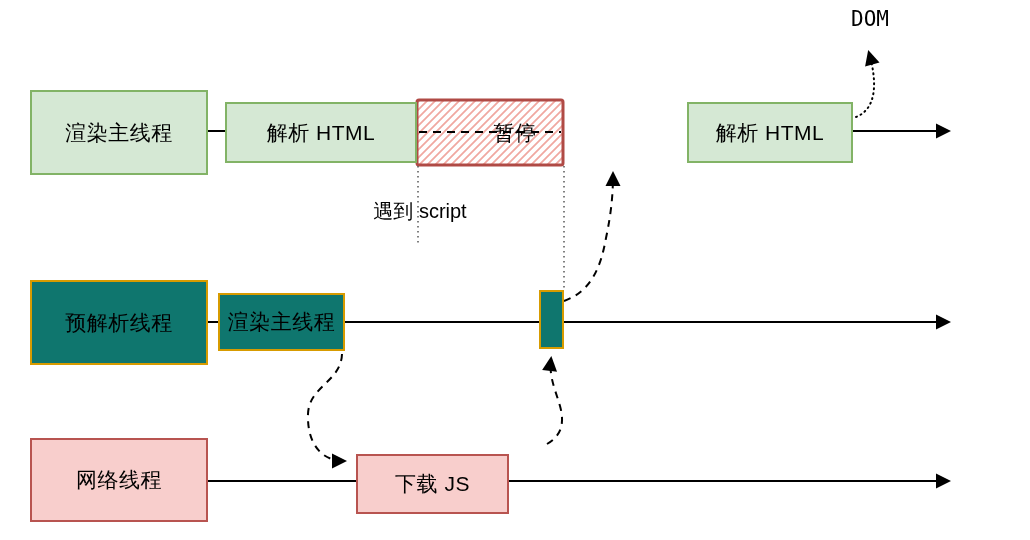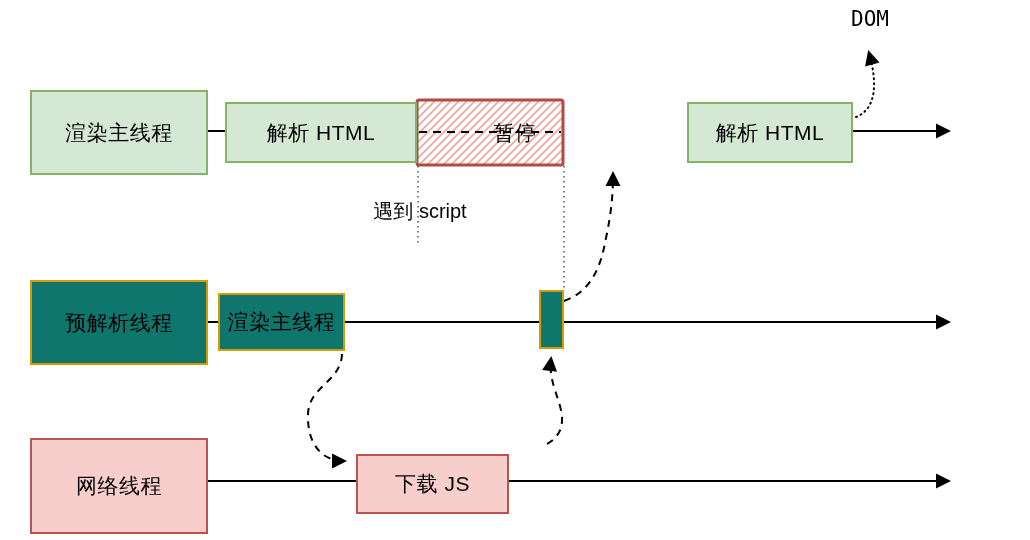--- a/index.html
+++ b/index.html
@@ -58,21 +58,21 @@
 
     <path d="M342 354 C341 382 309 386 308 414 C307 443 321 461 344 461" stroke="#000" stroke-width="2" stroke-dasharray="7 6" fill="none" marker-end="url(#ah)"></path>
 
     <path d="M547 444 C561 436 565 424 560 406 C554 386 549 376 551 359" stroke="#000" stroke-width="2" stroke-dasharray="7 6" fill="none" marker-end="url(#ah)"></path>
 
     <path d="M564 301 C592 291 601 266 606 238 C611 214 613 196 613 174" stroke="#000" stroke-width="2" stroke-dasharray="7 6" fill="none" marker-end="url(#ah)"></path>
   </svg>
 
   <div class="box lane green" style="left:30px;top:90px;width:178px;height:85px;">渲染主线程</div>
   <div class="box lane orange" style="left:30px;top:280px;width:178px;height:85px;">预解析线程</div>
-  <div class="box lane red" style="left:30px;top:438px;width:178px;height:96px;">网络线程</div>
+  <div class="box lane red" style="left:30px;top:438px;width:178px;height:84px;">网络线程</div>
 
   <div class="box seg green" style="left:225px;top:102px;width:192px;height:61px;">解析 HTML</div>
   <div class="box pause-label" style="left:433px;top:100px;width:164px;height:65px;border-radius:8px;">暂停</div>
   <div class="box seg green" style="left:687px;top:102px;width:166px;height:61px;">解析 HTML</div>
 
   <div class="box seg orange" style="left:218px;top:293px;width:127px;height:58px;">渲染主线程</div>
   <div class="box seg orange" style="left:539px;top:290px;width:25px;height:59px;"></div>
 
   <div class="box seg red" style="left:356px;top:446px;width:153px;height:60px;margin-top:8px;">下载 JS</div>
 

